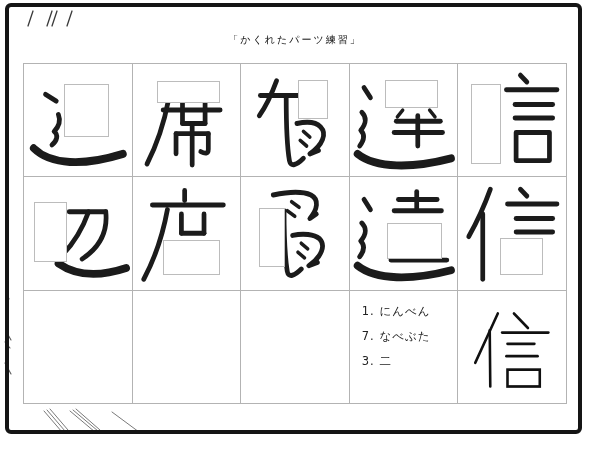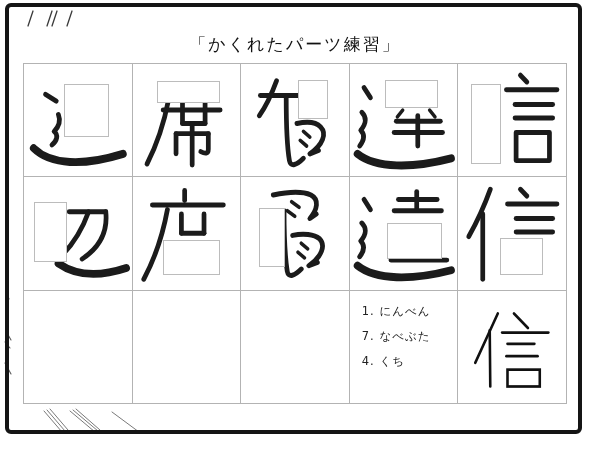--- a/index.html
+++ b/index.html
@@ -1,21 +1,21 @@
 <!DOCTYPE html>
 <html><head>
 <meta charset="utf-8">
 <style>
   html,body{margin:0;padding:0;background:#fff;}
   .page{position:relative;width:600px;height:455px;background:#ffffff;overflow:hidden;
         font-family:"DejaVu Sans",sans-serif;}
   .frame{position:absolute;left:5px;top:3px;width:577px;height:431px;
          border:4px solid #151515;border-radius:6px;box-sizing:border-box;background:transparent;}
   .title{position:absolute;left:0;top:33px;width:590px;text-align:center;
-         font-size:17px;letter-spacing:2px;color:#111;}
+         font-size:10px;letter-spacing:2px;color:#111;}
   .grid{position:absolute;left:23px;top:63px;width:543px;height:340px;
         display:grid;grid-template-columns:repeat(5,1fr);grid-template-rows:repeat(3,1fr);
         border-top:1px solid #b3b3b3;border-left:1px solid #b3b3b3;background:#fff;}
   .cell{position:relative;border-right:1px solid #b3b3b3;border-bottom:1px solid #b3b3b3;}
   .glyph{position:absolute;inset:0;width:100%;height:100%;overflow:visible;}
   .hidebox{position:absolute;background:#ffffff;border:1px solid #bcbcbc;box-sizing:border-box;}
   .opts{padding:13px 2px 0 12px;}
   .opt{font-size:11.5px;color:#222;letter-spacing:1px;margin-bottom:10px;white-space:nowrap;}
   .s{stroke:#1b1b1b;stroke-width:4.4;fill:none;stroke-linecap:round;stroke-linejoin:round;}
   .sw{stroke-width:7;}
@@ -118,21 +118,21 @@
         </svg>
         <div class="hidebox" style="left:39%;top:54%;width:40%;height:33%"></div>
       </div>
       <div class="cell"></div>
       <div class="cell"></div>
       <div class="cell"></div>
       <div class="cell">
         <div class="opts">
           <div class="opt">1. にんべん</div>
           <div class="opt">7. なべぶた</div>
-          <div class="opt">4. くち</div>
+          <div class="opt">3. 二</div>
         </div>
       </div>
       <div class="cell">
     <svg class="ans" viewBox="0 0 100 100" preserveAspectRatio="none">
       <line x1="37" y1="20" x2="16" y2="64"></line>
       <line x1="29.5" y1="35" x2="30" y2="85"></line>
       <line x1="52" y1="20" x2="65" y2="33"></line>
       <line x1="41" y1="37" x2="84" y2="37"></line>
       <line x1="46" y1="47" x2="71" y2="47"></line>
       <line x1="45" y1="58" x2="74" y2="58"></line>

